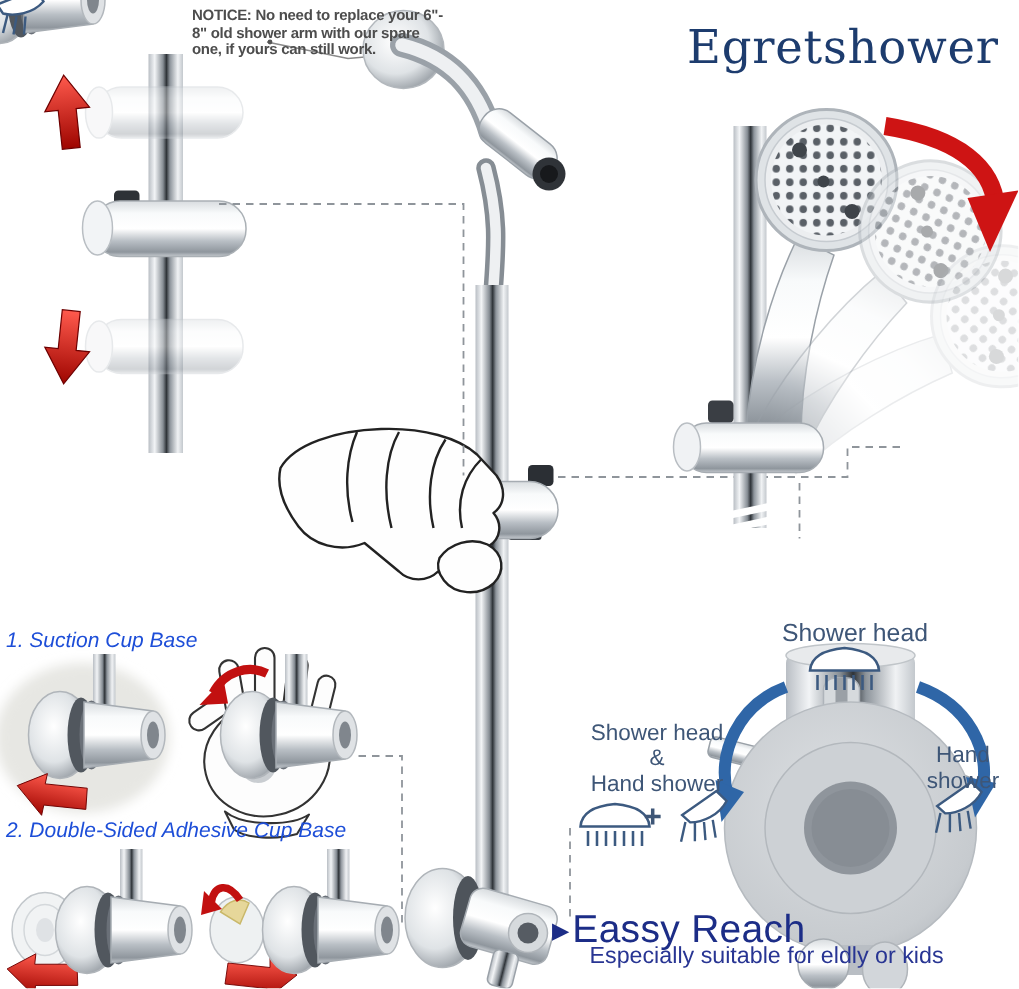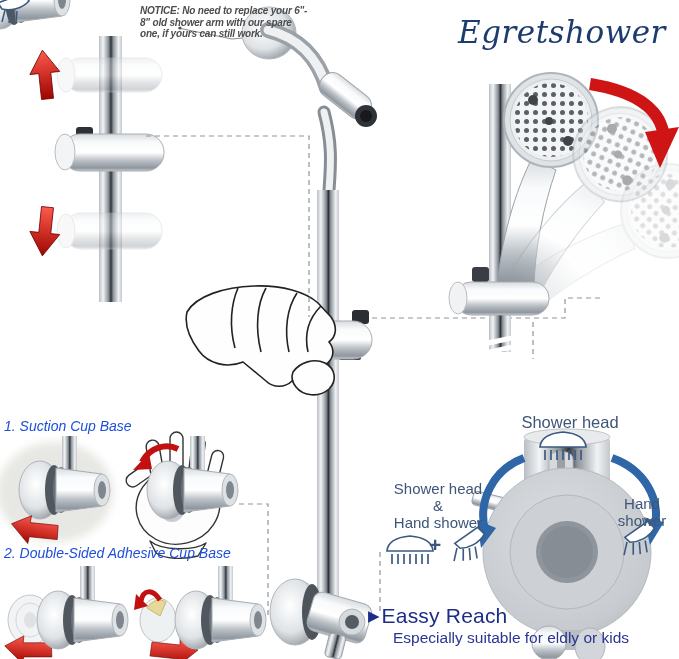--- a/index.html
+++ b/index.html
@@ -1,35 +1,35 @@
 <!DOCTYPE html>
 <html><head>
 <meta charset="utf-8">
 <style>
   html,body{margin:0;padding:0;background:#fff;}
   .stage{position:relative;width:679px;height:659px;background:#ffffff;overflow:hidden;
          font-family:"Liberation Sans", sans-serif;}
   .stage svg{position:absolute;left:0;top:0;}
   .txt{position:absolute;}
-  .notice{left:140px;top:5px;width:196px;font-size:10px;line-height:11.5px;font-weight:bold;
-          color:#4d4d4d;white-space:pre-line;letter-spacing:-0.2px;font-style:italic;}
-  .logo{left:458px;top:14px;width:200px;font-family:"DejaVu Serif", serif;font-style:italic;
+  .notice{left:128px;top:5px;width:196px;font-size:10px;line-height:11.5px;font-weight:bold;
+          color:#4d4d4d;white-space:pre-line;letter-spacing:-0.2px;}
+  .logo{left:458px;top:14px;width:200px;font-family:"DejaVu Serif", serif;
         font-size:31px;color:#1d3c6e;letter-spacing:0.5px;}
   .heading{left:4px;top:397px;font-size:15.5px;font-weight:bold;color:#1a4e96;letter-spacing:-0.2px;}
   .method{font-size:14px;color:#1d4ed8;font-style:italic;}
   .m1{left:4px;top:418px;} .m2{left:4px;top:545px;}
   .divlbl{color:#3e5677;text-align:center;line-height:17px;}
   .lbl-top{left:504px;top:414px;width:132px;font-size:16.5px;}
   .lbl-left{left:376px;top:480px;width:124px;font-size:15px;}
   .lbl-right{left:604px;top:495px;width:76px;font-size:15px;}
   .lbl-left span,.lbl-right span{display:block;}
   .plus{left:429px;top:533px;font-size:21px;font-weight:bold;color:#3e5677;}
   .easy{left:368px;top:604px;display:flex;align-items:center;color:#1c2d87;}
   .easy .tri{font-size:15px;margin-right:2px;}
-  .easy .ttl{font-size:21px;letter-spacing:0.2px;}
+  .easy .ttl{font-size:26px;letter-spacing:0.2px;}
   .easy-sub{left:393px;top:629px;font-size:15.5px;color:#283593;}
 </style>
 </head>
 <body>
 
 <div class="stage">
 
 <svg width="679" height="659" viewBox="0 0 679 659">
   <defs>
     <linearGradient id="chromeV" x1="0" y1="0" x2="1" y2="0">

